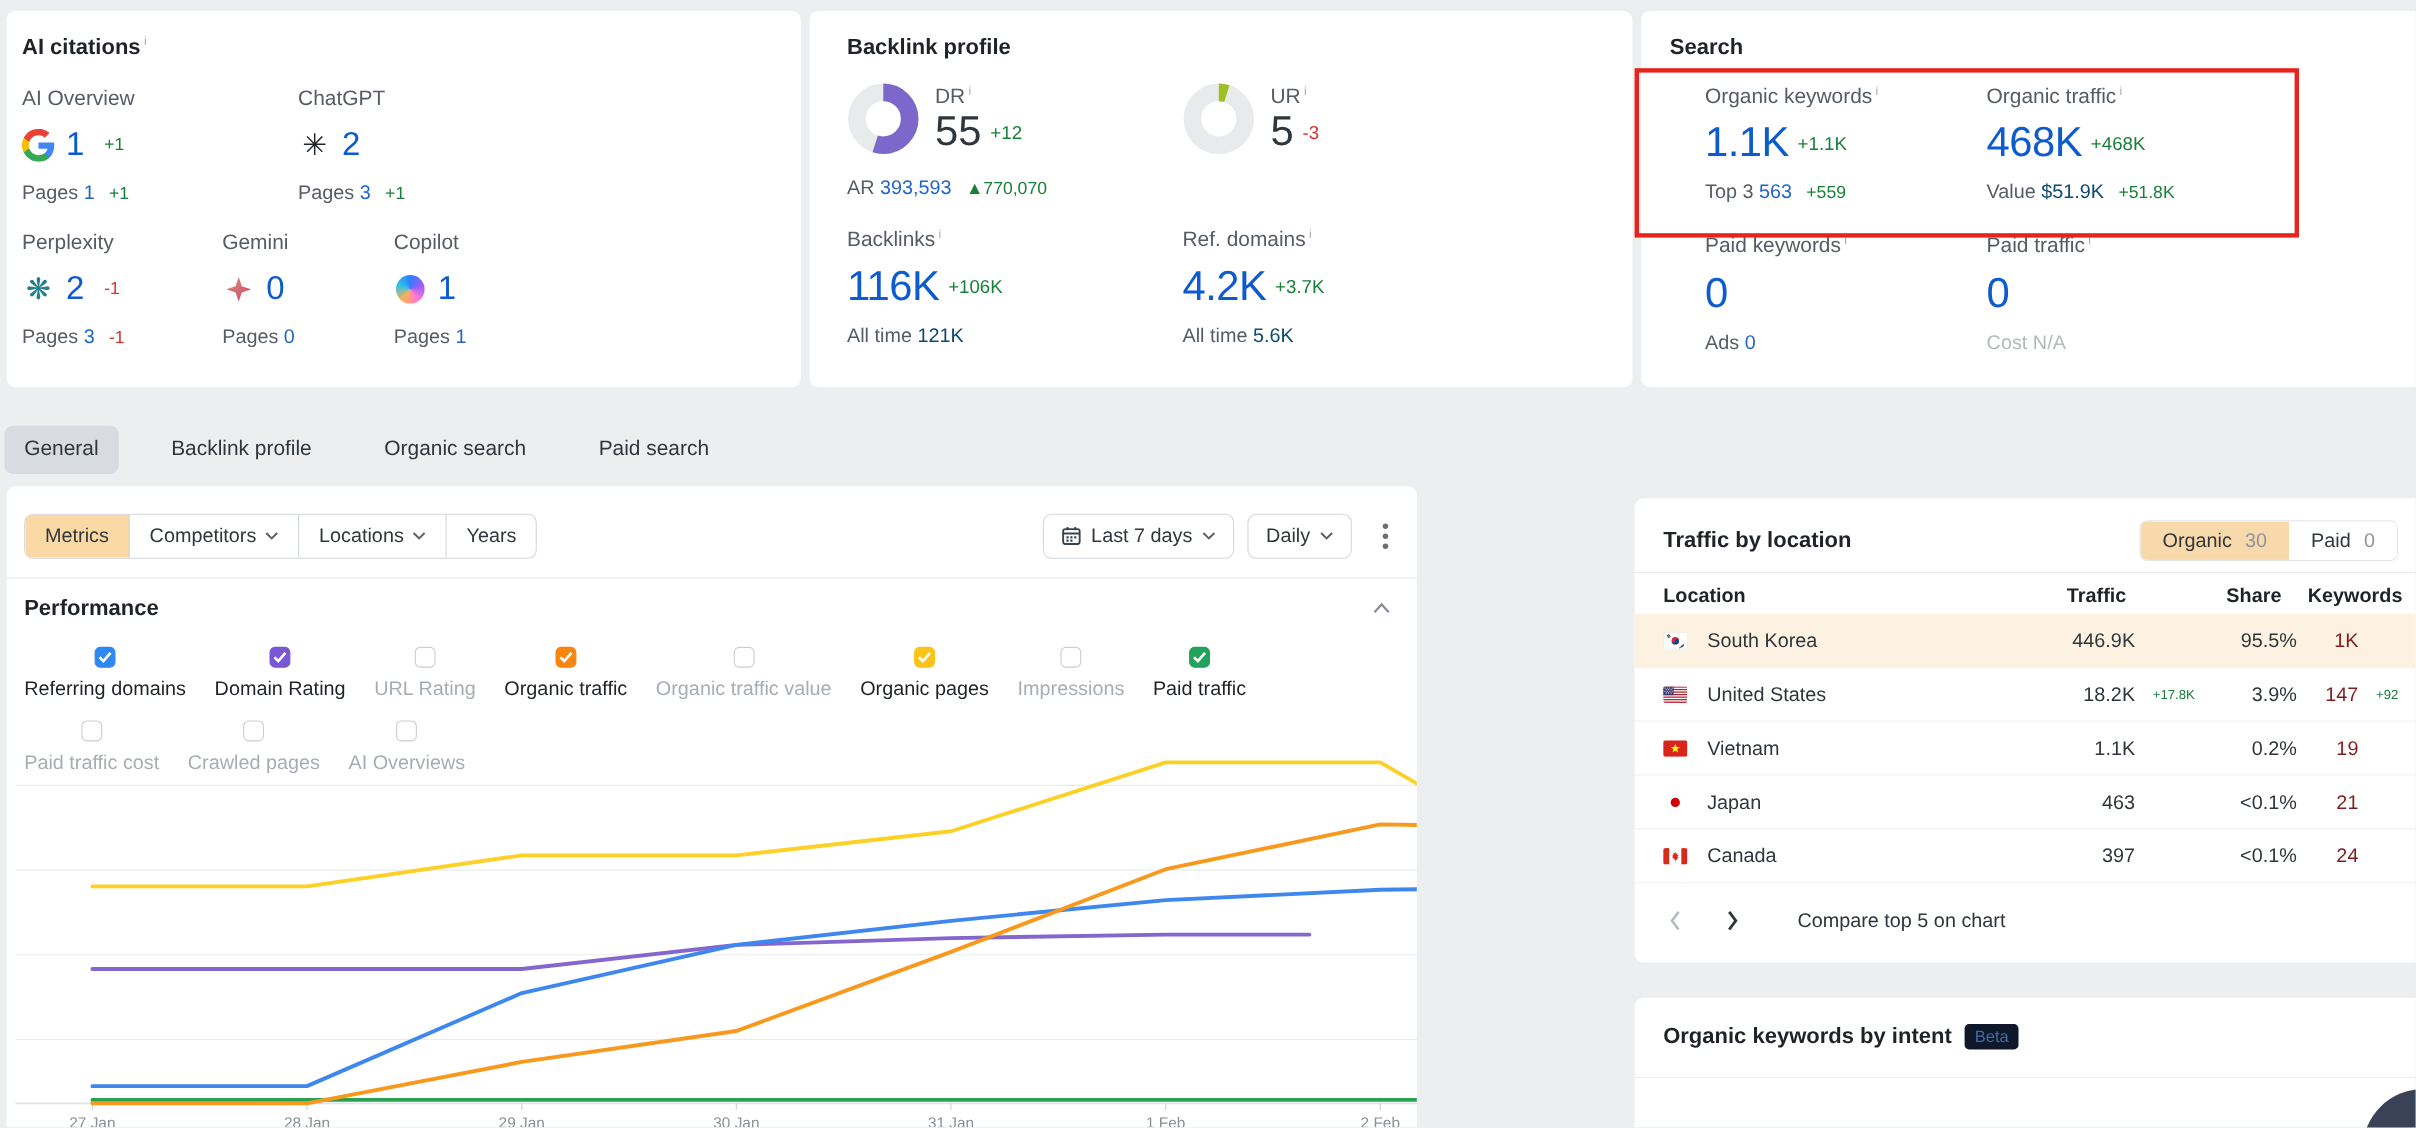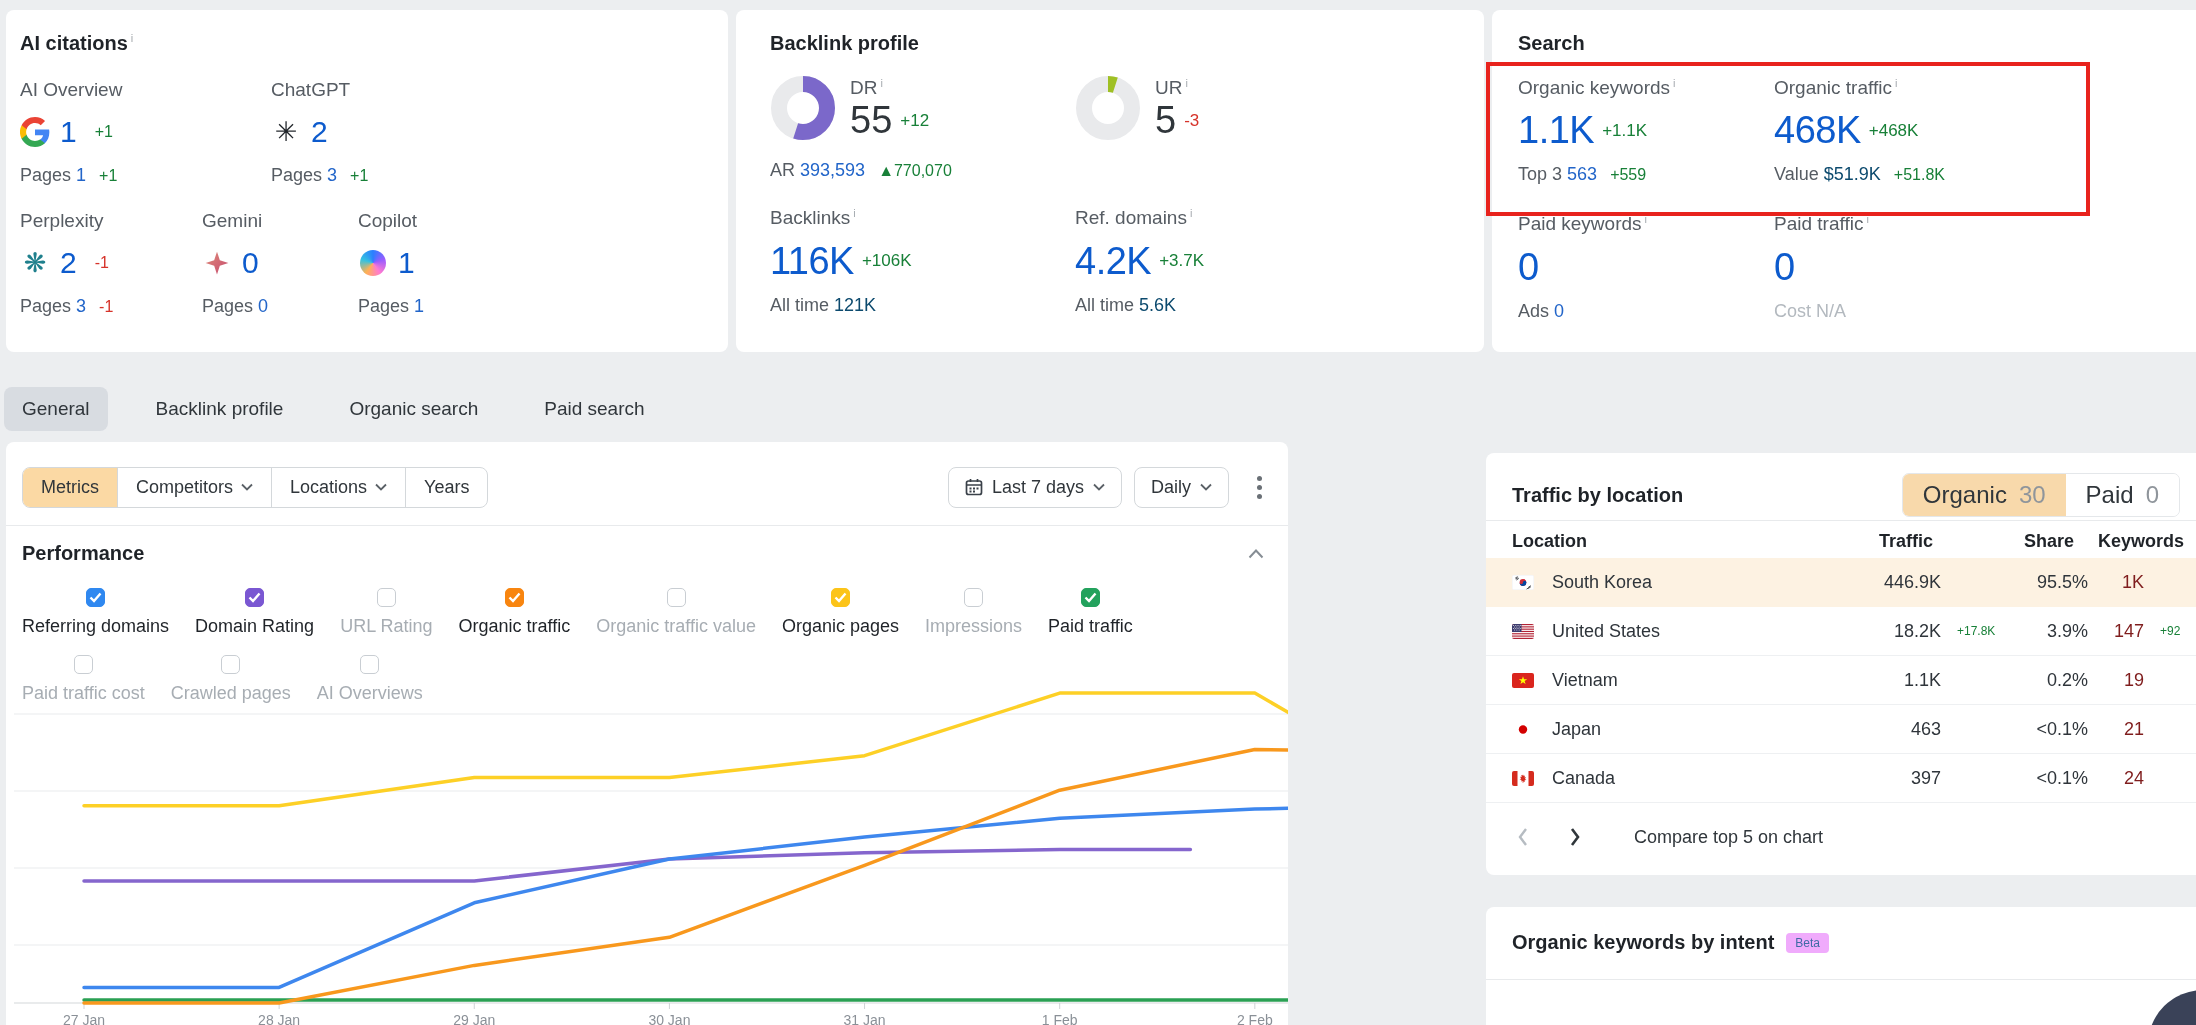--- a/index.html
+++ b/index.html
@@ -49,21 +49,21 @@
   .donut { width:66px; height:66px; }
   .rating-col { padding-top:2px; }
   .rating-val { display:flex; align-items:center; }
   .rating-val .num { font-size:38px; color:#30363b; }
   .ar-line { font-size:18px; color:#565c63; margin-top:18px; }
   .ar-line .v-blue { color:#2265c9; }
   .bl-row2 { display:grid; grid-template-columns:305px 1fr; margin-top:26px; }
   .num-row { display:flex; align-items:center; margin-top:10px; }
 
   
-  .se-grid { display:grid; grid-template-columns:256px 1fr; margin-top:22px; }
+  .se-grid { display:grid; grid-template-columns:256px 1fr; margin-top:22px;margin-left:32px; }
   .se-grid.second { margin-top:28px; }
 
   #red-box { position:absolute; left:1486px; top:62px; width:604px; height:154px;
     border:4px solid #e8231d; z-index:6; pointer-events:none; }
 
   
   #tabbar { position:absolute; left:4px; top:385px; height:48px; display:flex; align-items:center; gap:30px; }
   .tab { font-size:19px; color:#30363b; padding:11px 18px; border-radius:8px; cursor:pointer; white-space:nowrap; }
   .tab.active { background:#d8dce1; }
 
@@ -93,42 +93,42 @@
   .metric .box.on svg { display:block; }
   .metric .mlabel { font-size:18px; color:#1f2328; }
   .metric.off .mlabel { color:#a7adb3; }
 
   #chart-wrap { position:absolute; left:0; top:238px; width:1458px; height:345px; }
 
   
   #panel-traffic { left:1486px; top:453px; width:718px; height:422px; }
   .panel-head { display:flex; align-items:center; padding:20px 24px 0 26px; }
   .toggle { margin-left:auto; display:flex; border:1px solid #e4e7ea; border-radius:7px; overflow:hidden; }
-  .toggle .tg { font-size:24px; padding:7px 20px; display:flex; gap:12px; align-items:center; cursor:pointer; background:#fff; color:#30363b; }
+  .toggle .tg { font-size:18px; padding:7px 20px; display:flex; gap:12px; align-items:center; cursor:pointer; background:#fff; color:#30363b; }
   .toggle .tg .cnt { color:#8f959b; }
   .toggle .tg.sel { background:#f8d9ab; }
   .panel-divider { position:absolute; left:0; top:67px; width:100%; height:1px; background:#e8eaec; }
   .thead { position:absolute; left:26px; right:20px; top:78px; display:grid;
     grid-template-columns:1fr 120px 56px 85px 110px; align-items:center; font-size:18px; font-weight:bold; color:#1f2328; }
   .thead .h-r { text-align:right; }
   #loc-rows { position:absolute; left:0; right:0; top:105px; }
   .trow { position:relative; display:grid; grid-template-columns:40px 1fr 120px 62px 85px 56px 52px;
     align-items:center; height:49px; padding:0 8px 0 26px; font-size:18px; color:#2f353b; border-bottom:1px solid #eef0f2; cursor:pointer; }
   .trow.hl { background:#fdf2e2; border-bottom-color:#fdf2e2; }
   .trow .tval, .trow .share, .trow .kw { text-align:right; }
   .trow .kw { color:#7f1d1d; }
   .trow .tdelta, .trow .kwdelta { font-size:12px; padding-left:8px; }
   .flag { display:inline-flex; }
   .flag svg { border-radius:2px; display:block; }
   #pager { position:absolute; left:26px; top:370px; display:flex; align-items:center; gap:30px; }
   .pg-btn { cursor:pointer; display:flex; padding:4px; }
   #compare-link { font-size:18px; color:#30363b; margin-left:18px; cursor:pointer; }
 
   #panel-intent { left:1486px; top:907px; width:718px; height:118px; border-radius:8px 8px 0 0; }
-  #beta-badge { font-size:12px; background:#f0abfc; color:#3f6ba6; border-radius:4px; padding:3px 9px; margin-left:12px; }
+  #beta-badge { font-size:15px; background:#0f172a; color:#3f6ba6; border-radius:4px; padding:3px 9px; margin-left:12px; }
   .ihead { position:absolute; left:26px; right:24px; top:84px; display:grid; grid-template-columns:1fr 110px 90px;
     font-size:18px; font-weight:bold; color:#0c4a6e;margin-top:36px; }
   .ihead .h-r { text-align:right; }
   #intent-divider { position:absolute; left:0; top:72px; width:100%; height:1px; background:#e8eaec; }
 
   #fab { position:absolute; left:2148px; top:990px; width:110px; height:110px; border-radius:50%; background:#3a4258; z-index:8; cursor:pointer; }
 </style>
 </head>
 <body>
 

